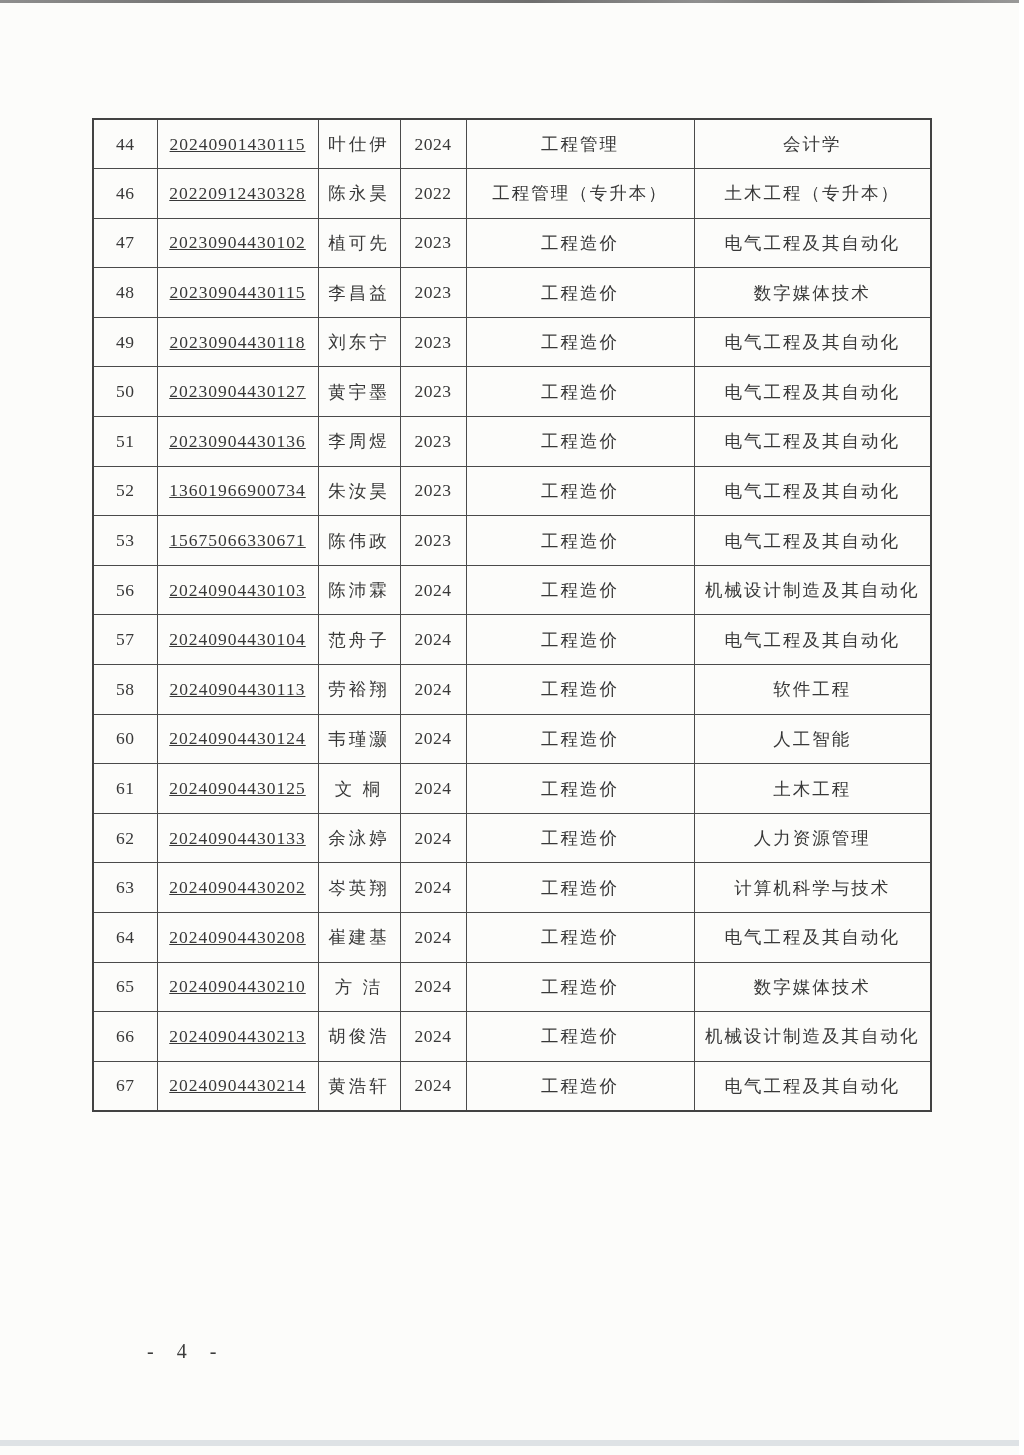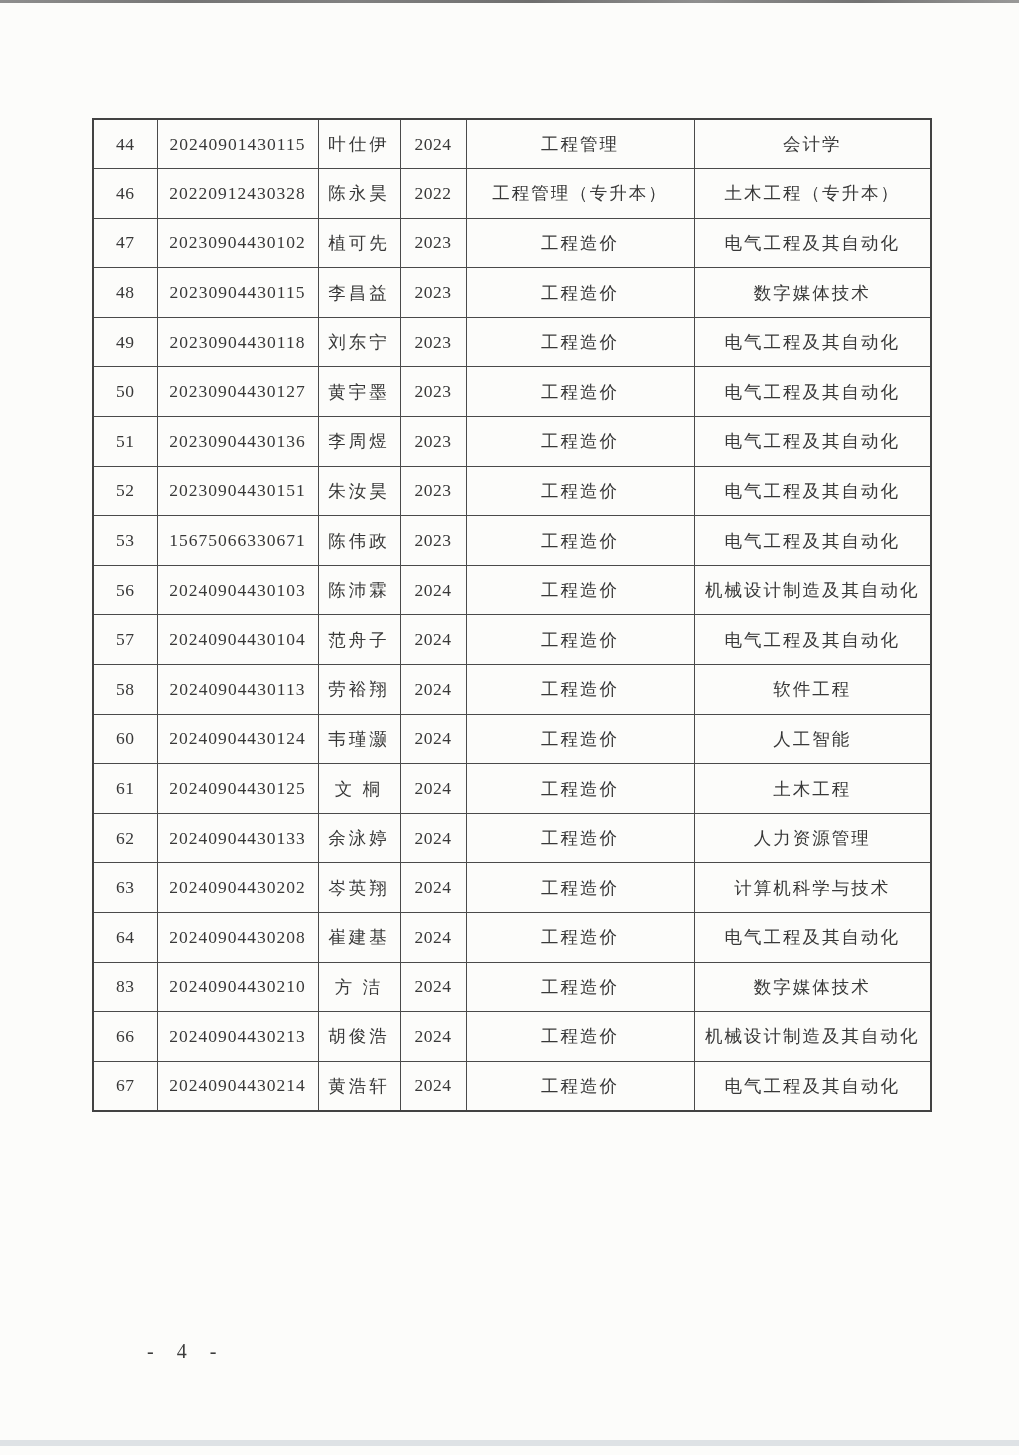--- a/index.html
+++ b/index.html
@@ -41,21 +41,21 @@
     border: 1px solid #4a4a4a;
     height: 49.6px;
     text-align: center;
     vertical-align: middle;
     font-size: 17.5px;
     color: #383838;
     overflow: hidden;
     white-space: nowrap;
   }
   td.c-no   { letter-spacing: 0.5px; }
-  td.c-id   { letter-spacing: 1px; }
+  td.c-id   { letter-spacing: 1px; text-decoration: underline; }
   td.c-name { letter-spacing: 3px; }
   td.c-year { letter-spacing: 0.5px; }
   td.c-major  { letter-spacing: 2px; }
   td.c-target { letter-spacing: 2px; }
   .page-number {
     position: absolute;
     left: 147px; top: 1340px;
     font-size: 20px;
     letter-spacing: 9px;
     color: #3c3c3c;
@@ -129,21 +129,21 @@
         <tr>
           <td class="c-no">51</td>
           <td class="c-id">20230904430136</td>
           <td class="c-name">李周煜</td>
           <td class="c-year">2023</td>
           <td class="c-major">工程造价</td>
           <td class="c-target">电气工程及其自动化</td>
         </tr>
         <tr>
           <td class="c-no">52</td>
-          <td class="c-id">20230904430151</td>
+          <td class="c-id">13601966900734</td>
           <td class="c-name">朱汝昊</td>
           <td class="c-year">2023</td>
           <td class="c-major">工程造价</td>
           <td class="c-target">电气工程及其自动化</td>
         </tr>
         <tr>
           <td class="c-no">53</td>
           <td class="c-id">15675066330671</td>
           <td class="c-name">陈伟政</td>
           <td class="c-year">2023</td>
@@ -208,21 +208,21 @@
         </tr>
         <tr>
           <td class="c-no">64</td>
           <td class="c-id">20240904430208</td>
           <td class="c-name">崔建基</td>
           <td class="c-year">2024</td>
           <td class="c-major">工程造价</td>
           <td class="c-target">电气工程及其自动化</td>
         </tr>
         <tr>
-          <td class="c-no">83</td>
+          <td class="c-no">65</td>
           <td class="c-id">20240904430210</td>
           <td class="c-name">方 洁</td>
           <td class="c-year">2024</td>
           <td class="c-major">工程造价</td>
           <td class="c-target">数字媒体技术</td>
         </tr>
         <tr>
           <td class="c-no">66</td>
           <td class="c-id">20240904430213</td>
           <td class="c-name">胡俊浩</td>

